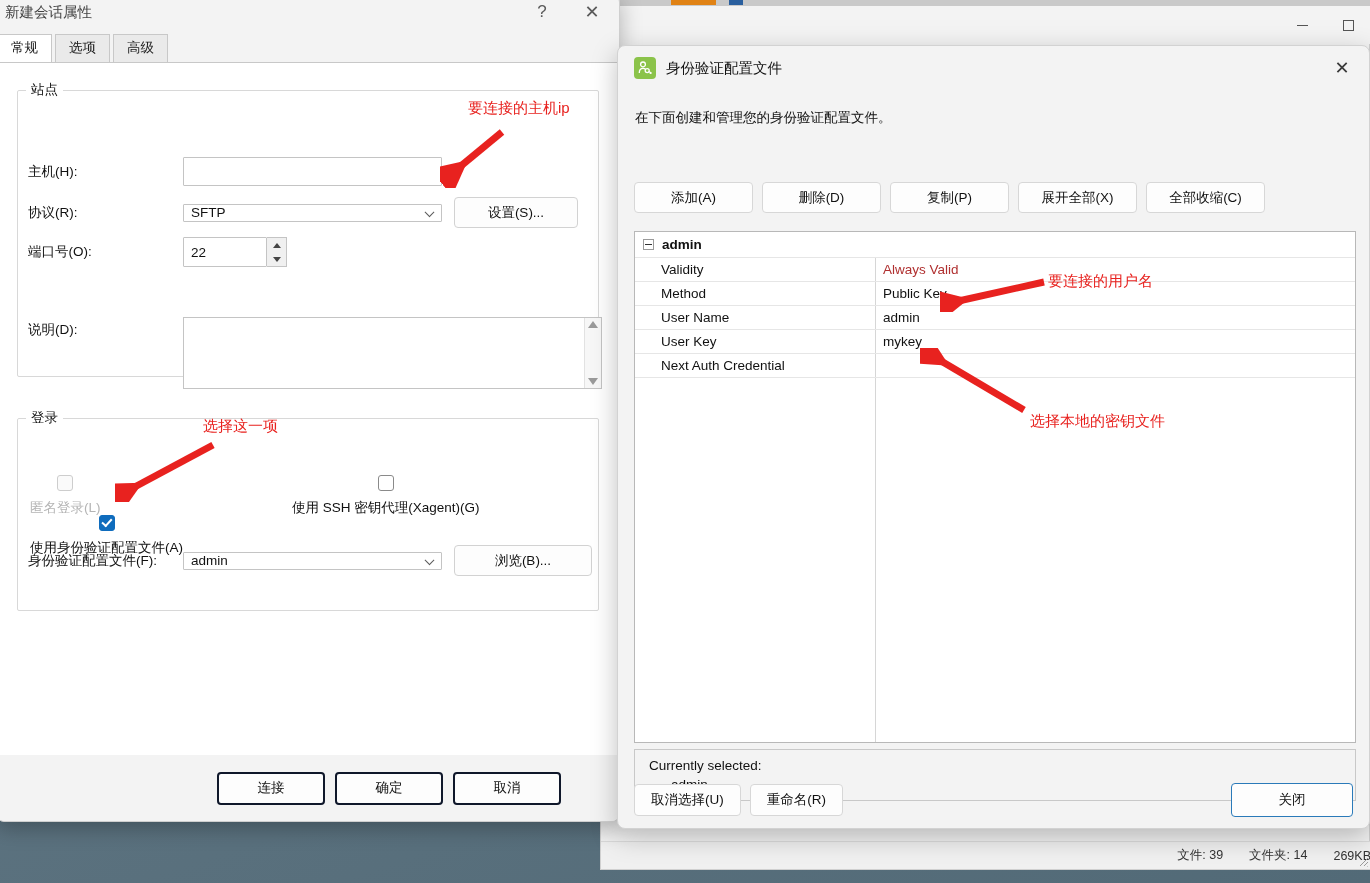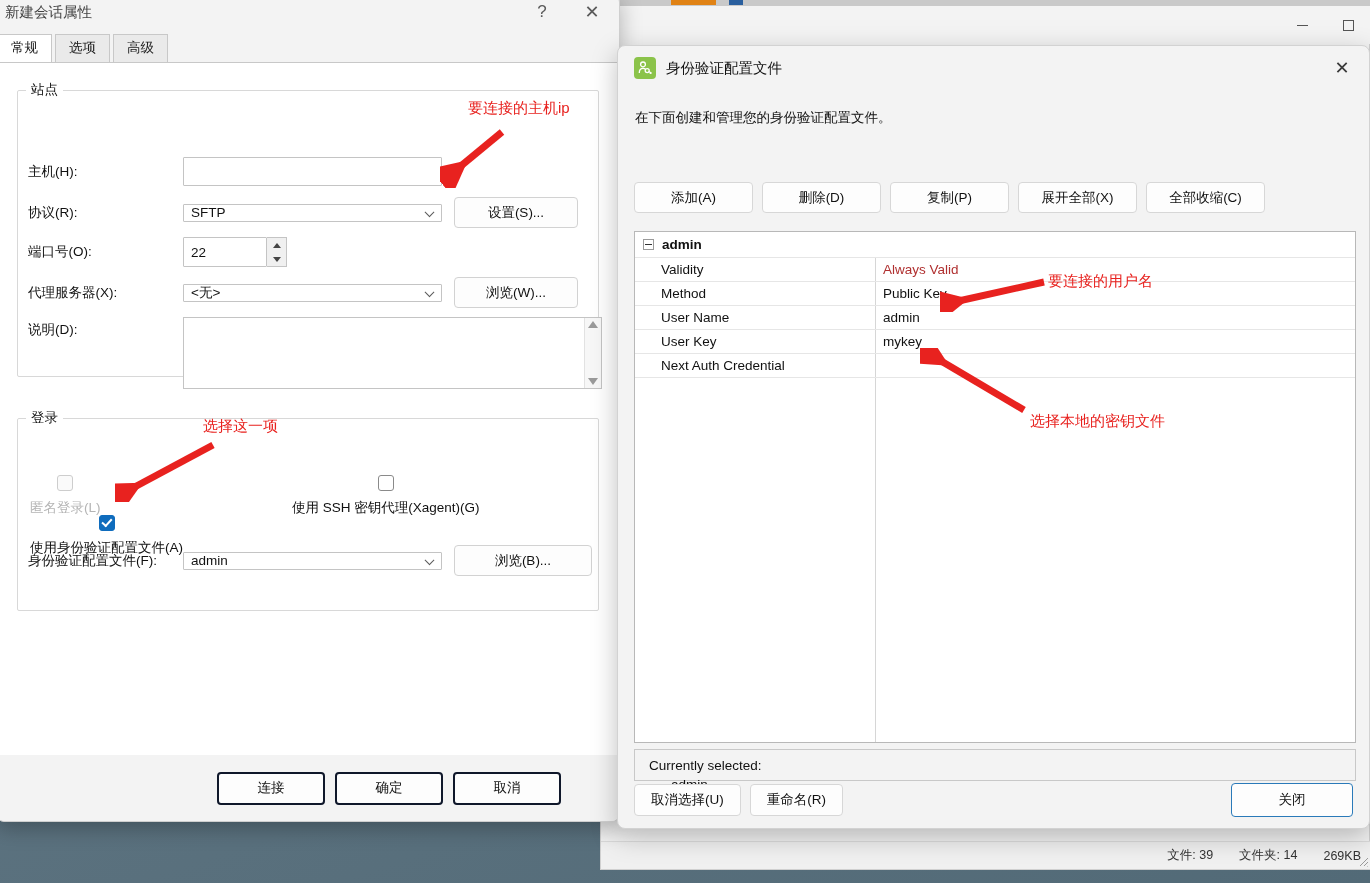--- a/index.html
+++ b/index.html
@@ -45,21 +45,20 @@
   .min-glyph { display: block; width: 11px; height: 1px; background: #555; }
   .max-glyph { display: block; width: 11px; height: 11px; border: 1px solid #555; }
 
   .bg-statusbar {
     position: absolute; left: 0; bottom: 0;
     width: 770px; height: 28px;
     background: #f0f0f0;
     border-top: 1px solid #dddddd;
     display: flex; align-items: center; justify-content: flex-end;
     font-size: 12.5px; color: #333;
-    padding-right: 10px;
   }
   .bg-statusbar .seg { margin-left: 26px; white-space: nowrap; }
   .resize-grip {
     position: absolute; right: 2px; bottom: 2px;
     width: 12px; height: 12px;
   }
 
   
   .left-dialog {
     position: absolute;
@@ -328,21 +327,21 @@
     white-space: nowrap;
   }
   .tbl-val {
     padding-left: 8px; font-size: 13.5px; color: #111;
     white-space: nowrap;
   }
   .tbl-val.warn { color: #b03030; }
 
   .rd-selected {
     position: absolute; left: 16px; top: 703px;
-    width: 722px; height: 32px;
+    width: 722px; height: 52px;
     background: #f3f3f3; border: 1px solid #c8c8c8;
     padding: 6px 0 0 14px;
     font-size: 13.5px; color: #111;
     line-height: 19px;
   }
   .rd-selected .indent { padding-left: 22px; }
 
   .rd-footer {
     position: absolute; left: 0; bottom: 0;
     width: 751px; height: 56px;
@@ -444,28 +443,20 @@
               <div>
                   <span class="tri-up"></span>
                 </div>
               <div>
                   <span class="tri-down"></span>
                 </div>
             </div>
           </div>
         </div>
 
-        <div class="frow" style="left:10px; top:178px;">
-          <span class="flabel" style="width:155px;">代理服务器(X):</span>
-          <div class="combo" style="width:259px;">
-            <span>&lt;无&gt;</span>
-            <span class="chev"></span>
-          </div>
-          <button class="btn" style="margin-left:12px; width:124px;">浏览(W)...</button>
-        </div>
 
         <div class="frow" style="left:10px; top:218px; align-items:flex-start;">
           <span class="flabel" style="width:155px; padding-top:4px;">说明(D):</span>
           <div class="desc-wrap">
             <textarea class="desc-area" style=""></textarea>
             <div class="vscroll">
               <span class="sc-up"></span>
               <span class="sc-down"></span>
             </div>
           </div>

